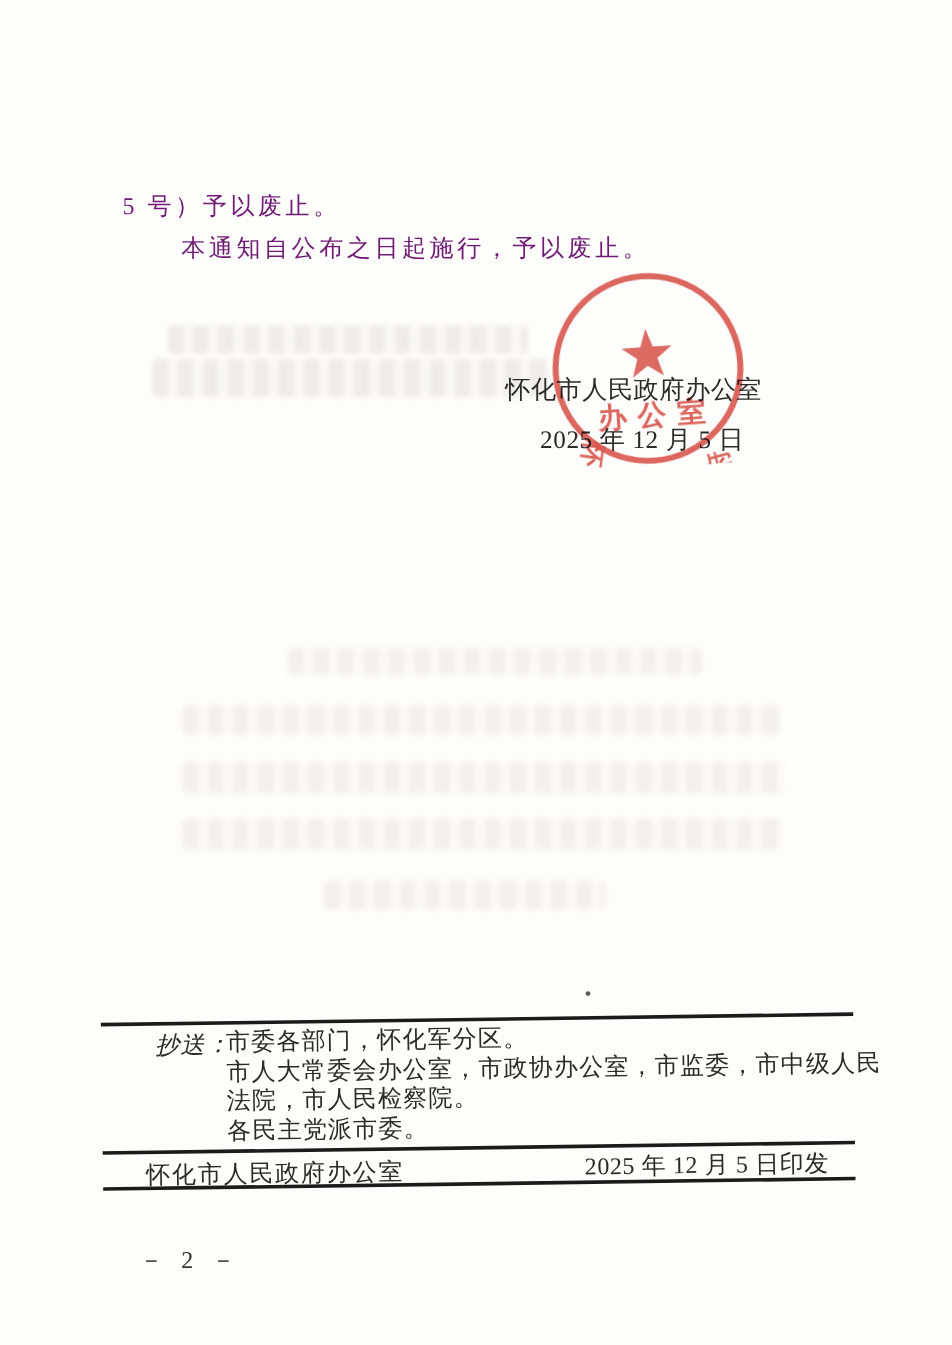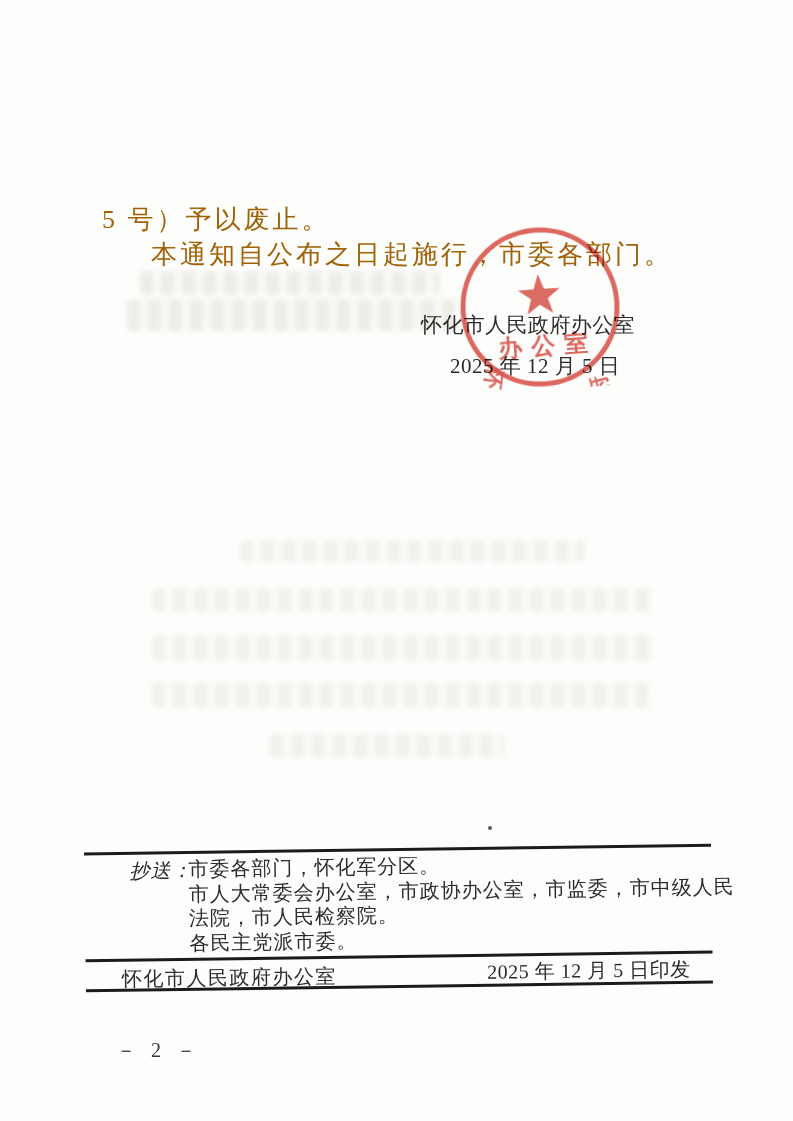--- a/index.html
+++ b/index.html
@@ -4,21 +4,21 @@
 <style>
   html,body{margin:0;padding:0;}
   body{
     width:793px;height:1121px;position:relative;overflow:hidden;
     background:#fdfdfc;
     font-family:"Liberation Serif","DejaVu Serif",serif;
     color:#2a2a2a;
   }
   .abs{position:absolute;}
   
-  .body-line{font-size:26px;letter-spacing:3px;white-space:nowrap;color:#a16207;margin-top:44px;}
+  .body-line{font-size:20px;letter-spacing:3px;white-space:nowrap;color:#701a75;}
   
   .sig-name{font-size:21px;letter-spacing:0.4px;white-space:nowrap;color:#2b2b2b;z-index:2;}
   .sig-date{font-size:21px;letter-spacing:0.5px;white-space:nowrap;color:#2b2b2b;z-index:2;}
   
   .seal{
     left:457px;top:224px;width:166px;height:166px;z-index:3;
     transform:rotate(-4deg);
     mix-blend-mode:multiply;opacity:0.92;
     filter:blur(0.3px);
   }
@@ -40,21 +40,21 @@
   .issuer{position:absolute;left:36px;top:119px;font-size:20px;letter-spacing:1.5px;white-space:nowrap;}
   .print-date{position:absolute;right:22px;top:117px;font-size:20px;letter-spacing:0.5px;white-space:nowrap;}
   .page-num{left:116px;top:1037px;font-size:20px;letter-spacing:5px;color:#333;white-space:nowrap;}
   .speck{left:488px;top:826px;width:4px;height:4px;border-radius:50%;background:#5a5a5a;z-index:1;}
 </style>
 </head>
 <body>
 
 <div class="abs body-line" style="left:102px;top:158px;">5 号）予以废止。</div>
 
-<div class="abs body-line" style="left:151px;top:193px;">本通知自公布之日起施行，市委各部门。</div>
+<div class="abs body-line" style="left:151px;top:193px;">本通知自公布之日起施行，予以废止。</div>
 
 <div class="abs bleed" style="left:140px;top:271px;width:300px;height:24px;"></div>
 <div class="abs bleed" style="left:127px;top:299px;width:330px;height:32px;"></div>
 
 <div class="abs sig-name" style="left:421px;top:311px;">怀化市人民政府办公室</div>
 <div class="abs sig-date" style="left:450px;top:352px;text-align:center;">2025 年 12 月 5 日</div>
 
 <div class="abs seal">
   <svg width="166" height="166" viewBox="0 0 166 166">
     <defs>

